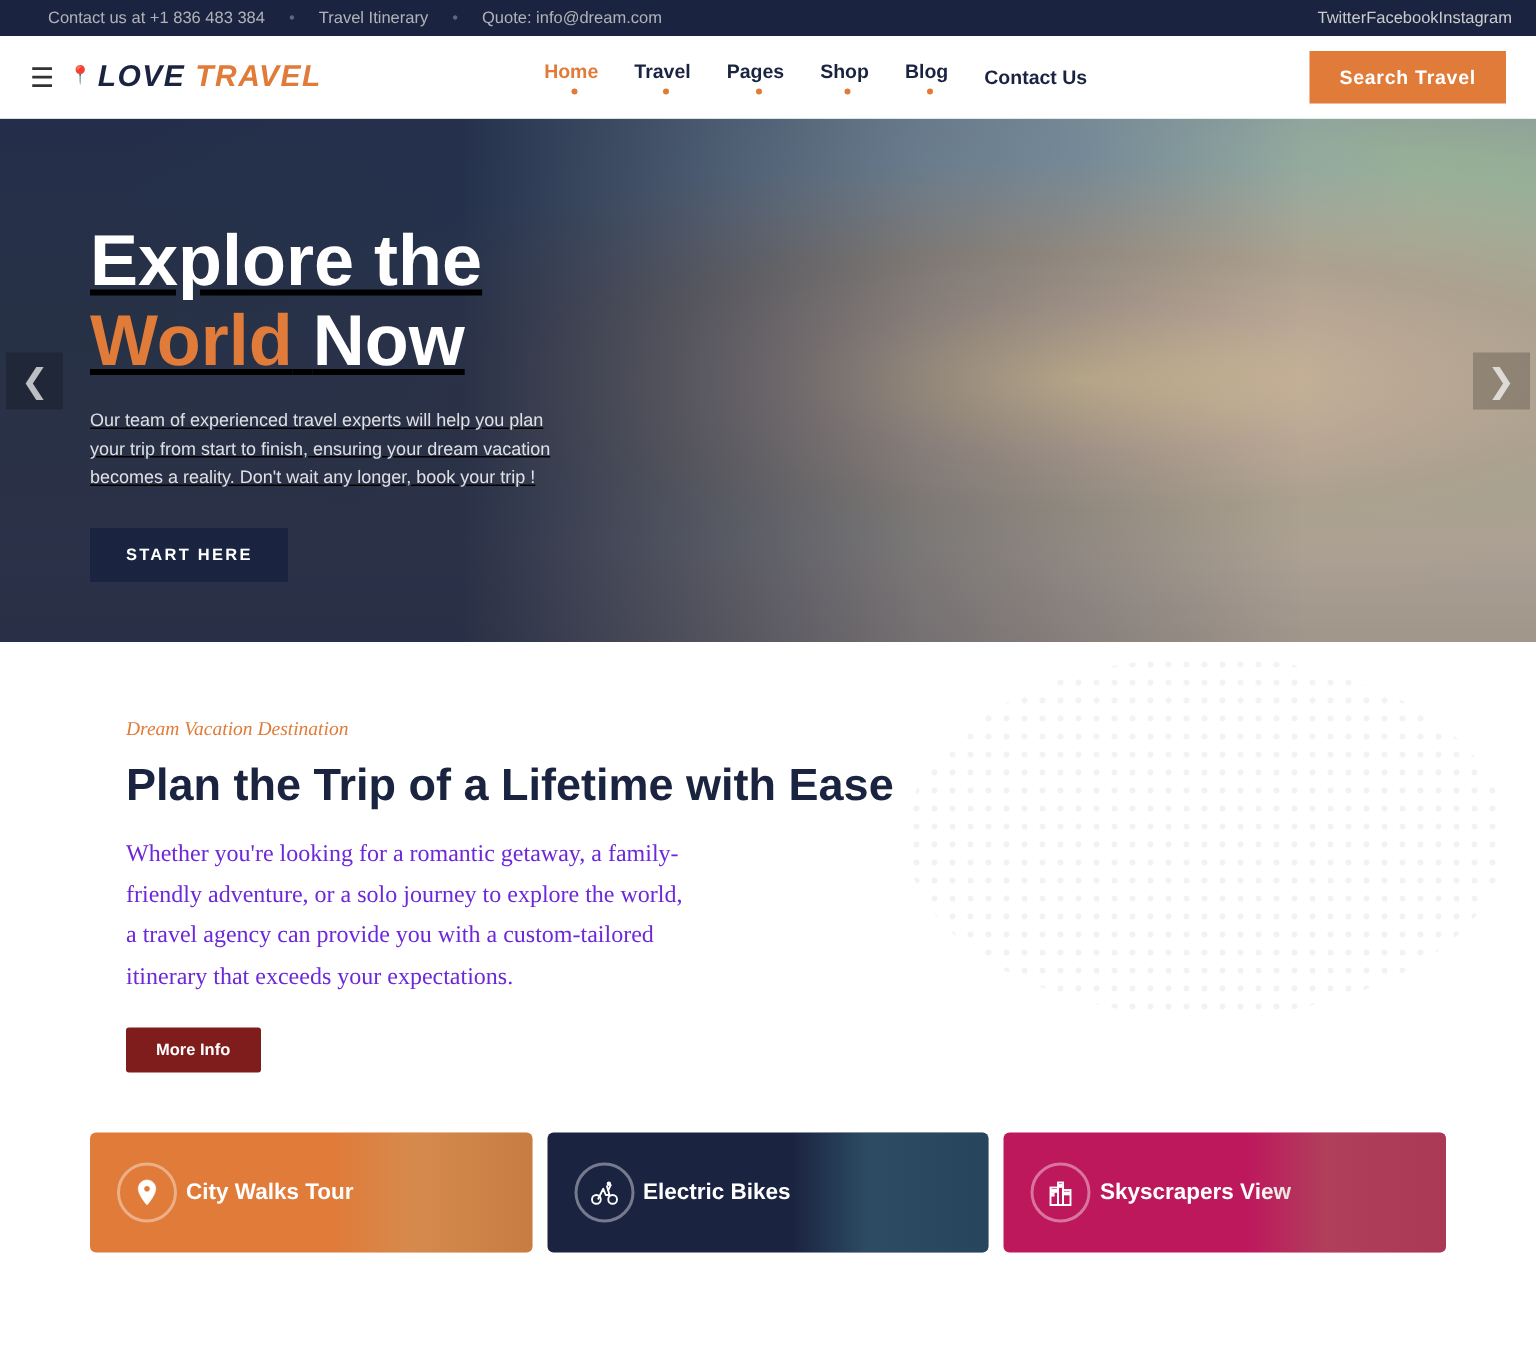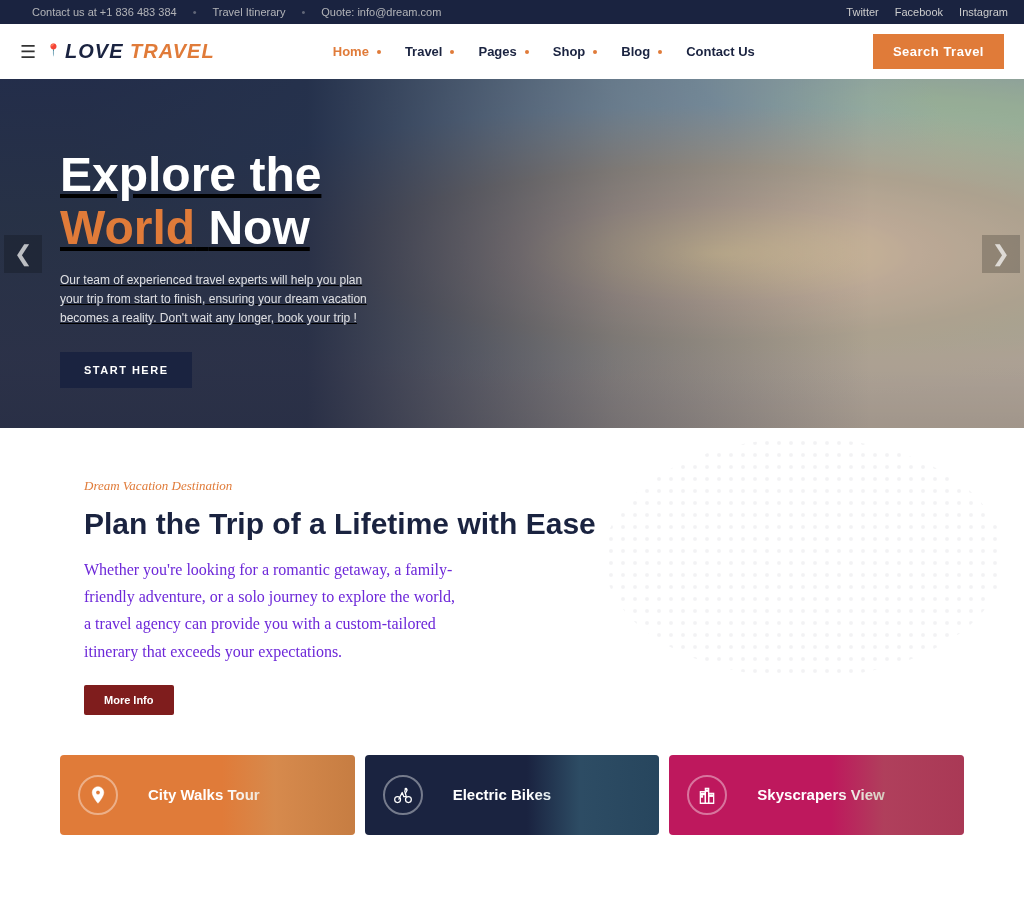--- a/index.html
+++ b/index.html
@@ -11,21 +11,21 @@
       color: #ccc;
       font-size: 11px;
       padding: 6px 16px;
       display: flex;
       justify-content: space-between;
       align-items: center;
     }
     .top-bar-left { display: flex; gap: 16px; align-items: center; margin-left: 16px; }
     .top-bar-left span { opacity: 0.85; }
     .top-bar-left .dot { opacity: 0.4; }
-    .top-bar-right { display: flex; gap: 16px; }
+    .top-bar-right { display: flex; gap: 0; }
     .top-bar-right a { color: #ccc; text-decoration: none; font-size: 11px; }
 
     
     .header {
       display: flex;
       align-items: center;
       justify-content: space-between;
       padding: 10px 20px;
       background: #fff;
       position: relative;
@@ -40,20 +40,21 @@
     nav { display: flex; align-items: center; gap: 4px; }
     nav a {
       color: #1a2340;
       text-decoration: none;
       font-size: 13px;
       font-weight: 600;
       padding: 6px 10px;
       display: flex;
       align-items: center;
       gap: 4px;
+      flex-direction: column;
     }
     nav a.active { color: #e07b39; }
     nav a .nav-dot { width: 4px; height: 4px; background: #e07b39; border-radius: 50%; display: inline-block; margin-left: 4px; }
 
     .search-btn {
       background: #e07b39;
       color: #fff;
       border: none;
       padding: 10px 20px;
       font-size: 13px;
@@ -181,21 +182,21 @@
       display: flex;
       gap: 10px;
       padding: 0 60px 40px;
     }
     .tour-card {
       flex: 1;
       height: 80px;
       border-radius: 4px;
       display: flex;
       align-items: center;
-      gap: 30px;
+      gap: 6px;
       padding: 0 18px;
       cursor: pointer;
       position: relative;
       overflow: hidden;
     }
     .tour-card.orange { background: #e07b39; }
     .tour-card.dark-blue { background: #1a2340; }
     .tour-card.orange2 { background: #be185d; }
     .tour-card-icon {
       width: 40px;

